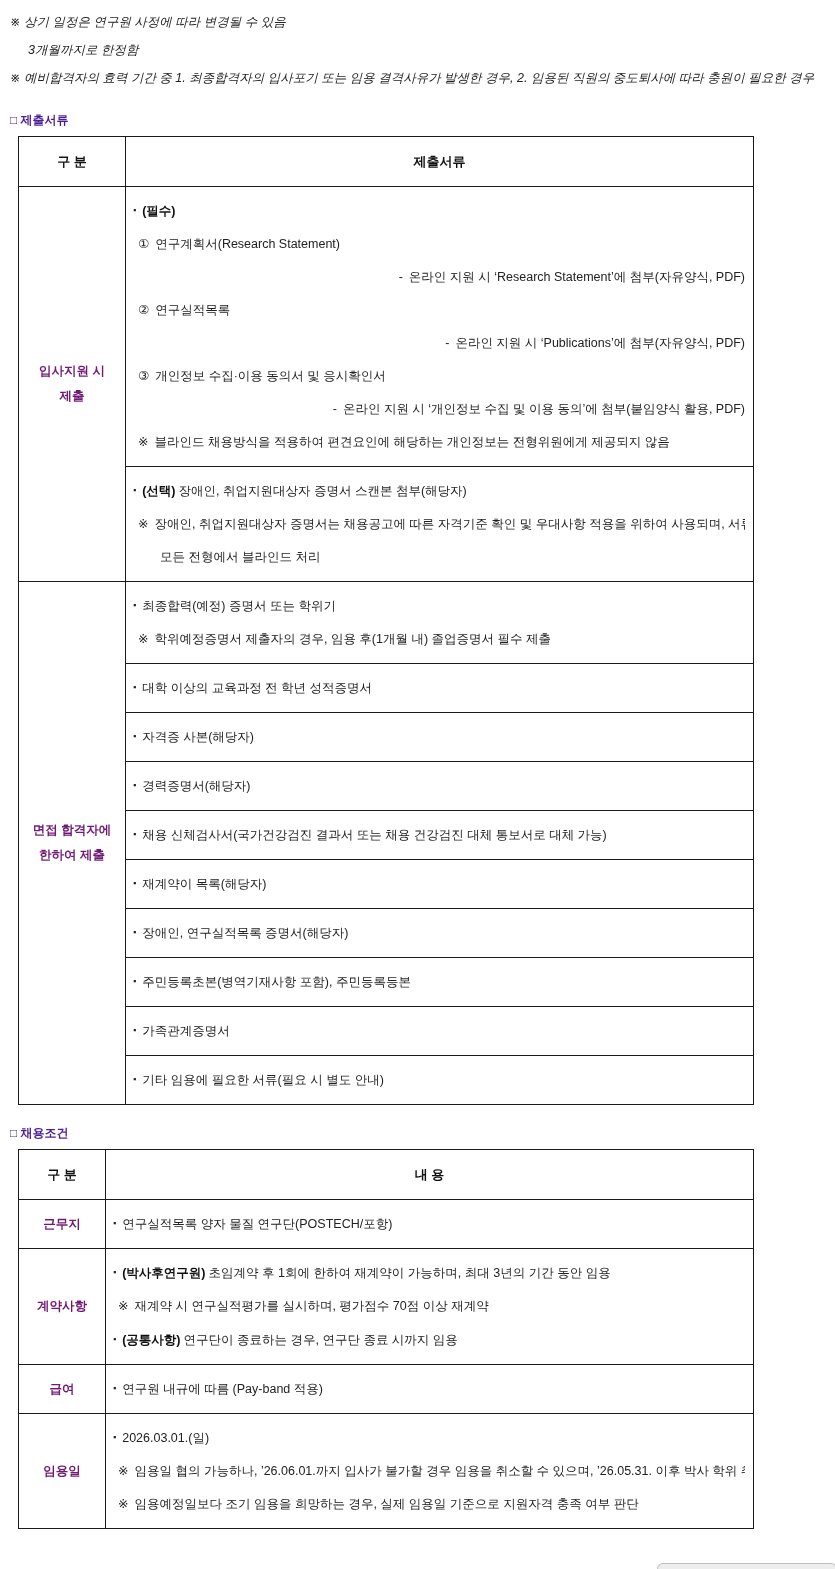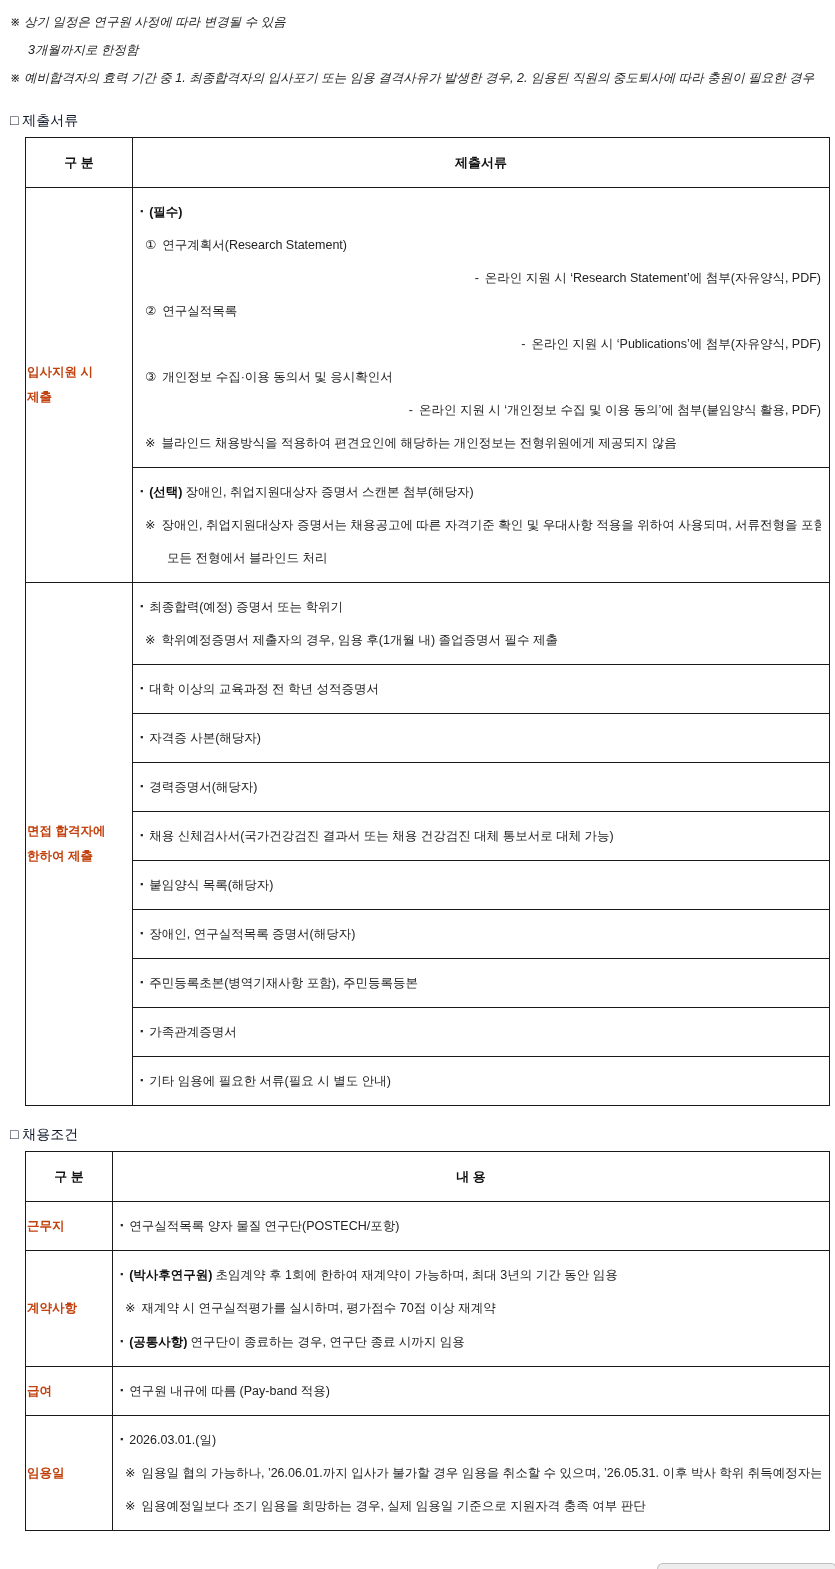--- a/index.html
+++ b/index.html
@@ -6,28 +6,28 @@
   body{
     width:835px;height:1569px;position:relative;overflow:hidden;
     font-family:"Liberation Sans","DejaVu Sans",sans-serif;
     color:#222;font-size:12.5px;
   }
   
   .notes{padding:8px 0 0 10px;font-style:italic;}
   .note-line{line-height:28px;white-space:nowrap;}
   .note-line.cont{padding-left:18px;}
   
-  .section-heading{margin:20px 0 7px 10px;font-size:14px;font-weight:normal;color:#0f172a;}
-  
-  table{border-collapse:collapse;margin-left:25px;width:805px;table-layout:fixed;}
+  .section-heading{margin:20px 0 7px 10px;font-size:12px;font-weight:bold;color:#4c1d95;}
+  
+  table{border-collapse:collapse;margin-left:18px;width:736px;table-layout:fixed;}
   td,th{border:1px solid #1a1a1a;}
   thead th{height:47px;font-size:13px;font-weight:bold;text-align:center;color:#111;background:#fff;}
   #tbl-submission col.c1{width:107px;}
   #tbl-conditions col.c1{width:87px;}
-  .label-cell{font-weight:bold;text-align:left;vertical-align:middle;font-size:12.5px;color:#c2410c;}
+  .label-cell{font-weight:bold;text-align:center;vertical-align:middle;font-size:12.5px;color:#701a75;}
   .label-cell div{line-height:25px;}
   .content-cell{vertical-align:middle;padding:7px 8px 7px 0;}
   .cline{line-height:33px;white-space:nowrap;overflow:hidden;}
   .cline.i0{padding-left:7px;}
   .cline.i1{padding-left:12px;}
   .cline.i2{padding-left:17px;text-align:right;}
   .cline.i3{padding-left:34px;}
   .mk{margin-right:6px;}
   .mk.sq{font-size:9px;vertical-align:2px;}
   .bld{font-weight:bold;color:#111;margin-right:3px;}
@@ -115,21 +115,21 @@
             <div class="cline i0"><span class="mk sq">▪</span><span>경력증명서(해당자)</span></div>
           </td>
         </tr>
         <tr>
           <td class="content-cell">
             <div class="cline i0"><span class="mk sq">▪</span><span>채용 신체검사서(국가건강검진 결과서 또는 채용 건강검진 대체 통보서로 대체 가능)</span></div>
           </td>
         </tr>
         <tr>
           <td class="content-cell">
-            <div class="cline i0"><span class="mk sq">▪</span><span>붙임양식 목록(해당자)</span></div>
+            <div class="cline i0"><span class="mk sq">▪</span><span>재계약이 목록(해당자)</span></div>
           </td>
         </tr>
         <tr>
           <td class="content-cell">
             <div class="cline i0"><span class="mk sq">▪</span><span>장애인, 연구실적목록 증명서(해당자)</span></div>
           </td>
         </tr>
         <tr>
           <td class="content-cell">
             <div class="cline i0"><span class="mk sq">▪</span><span>주민등록초본(병역기재사항 포함), 주민등록등본</span></div>

